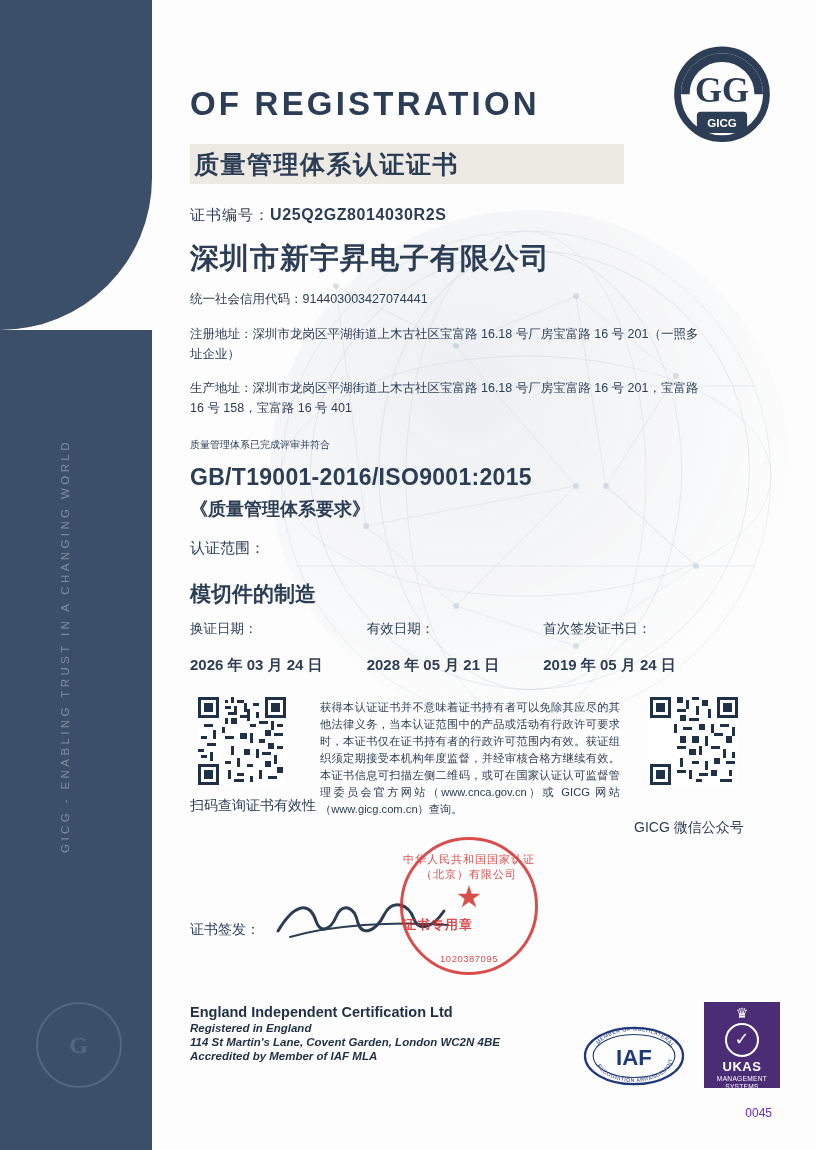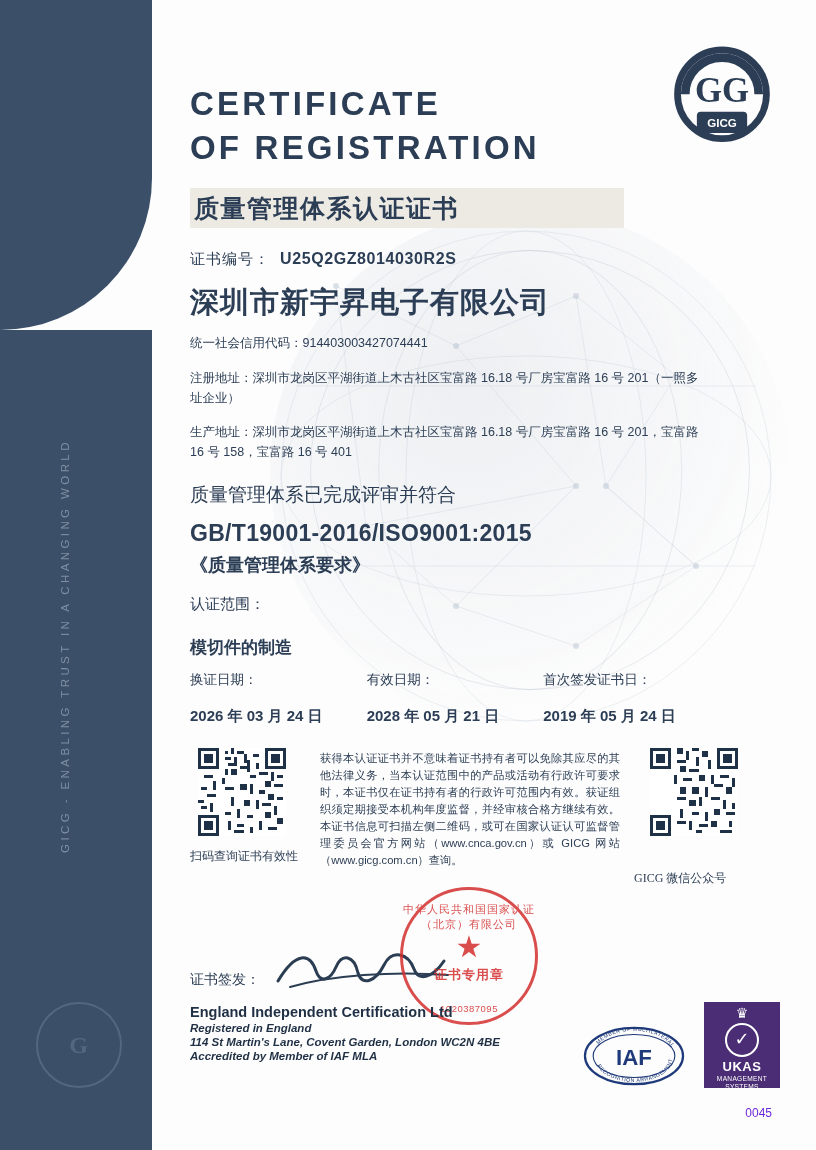--- a/index.html
+++ b/index.html
@@ -163,21 +163,20 @@
     font-weight: bold;
     color: #2c3e55;
     letter-spacing: 1.5px;
     text-align: right;
   }
 
   .cert-no-row {
     margin-top: 22px;
     display: flex;
     align-items: baseline;
-    gap: 10px;
   }
   .cert-no-label {
     font-size: 15px;
     color: #2c3e55;
     letter-spacing: 1px;
   }
   .cert-no-value {
     font-size: 16px;
     font-weight: bold;
     color: #2c3e55;
@@ -203,21 +202,21 @@
     margin-top: 16px;
     font-size: 12.5px;
     line-height: 20px;
     color: #2c3e55;
     width: 520px;
   }
   .addr-block .second { margin-top: 14px; }
 
   .conform {
     margin-top: 20px;
-    font-size: 19px;
+    font-size: 10px;
     color: #2c3e55;
   }
   .standard {
     margin-top: 12px;
     font-size: 23px;
     font-weight: bold;
     color: #2c3e55;
     letter-spacing: .3px;
   }
   .standard-cn {
@@ -226,21 +225,21 @@
     font-weight: bold;
     color: #2c3e55;
   }
   .scope-label {
     margin-top: 18px;
     font-size: 15px;
     color: #2c3e55;
   }
   .scope-value {
     margin-top: 22px;
-    font-size: 17px;
+    font-size: 21px;
     font-weight: bold;
     color: #2c3e55;
   }
 
   .dates {
     margin-top: 12px;
     display: flex;
     width: 530px;
   }
   .date-col { width: 33.33%; }
@@ -262,24 +261,23 @@
     align-items: flex-start;
   }
   .qr-left { width: 130px; }
   .qr-box {
     width: 88px;
     height: 88px;
     margin-left: 8px;
   }
   .qr-caption {
     margin-top: 8px;
-    font-size: 12px;
+    font-size: 14px;
     color: #2c3e55;
     white-space: nowrap;
-    font-family: Liberation Serif, serif;
   }
   .legal {
     width: 300px;
     font-size: 11.2px;
     line-height: 17px;
     color: #2c3e55;
     text-align: justify;
     padding-top: 2px;
   }
   .qr-right {
@@ -330,21 +328,20 @@
     top: 42px;
     transform: translateX(-50%);
     font-size: 30px;
     line-height: 30px;
   }
   .stamp .stamp-mid {
     position: absolute;
     left: 0;
     right: 0;
     top: 76px;
-    text-align: center;
     font-size: 13px;
     font-weight: bold;
     letter-spacing: 1px;
   }
   .stamp .stamp-arc {
     position: absolute;
     left: 0;
     right: 0;
     top: 12px;
     text-align: center;
@@ -478,21 +475,20 @@
     <circle cx="60" cy="52" r="46" fill="none" stroke="#2c3e55" stroke-width="7"></circle>
     <path d="M22 52 a38 38 0 0 1 38 -38 a38 38 0 0 1 38 38" fill="none" stroke="#2c3e55" stroke-width="9"></path>
     <text x="60" y="60" text-anchor="middle" font-family="Liberation Serif, serif" font-size="36" font-weight="bold" fill="#2c3e55">GG</text>
     <rect x="34" y="70" width="52" height="22" rx="4" fill="#2c3e55"></rect>
     <text x="60" y="86" text-anchor="middle" font-family="Liberation Sans, sans-serif" font-size="12" font-weight="bold" fill="#ffffff">GICG</text>
   </svg>
 
   <div class="content">
 
     <div class="title">
-      <span>CERTIFICATE</span>
       <span class="line2">OF REGISTRATION</span>
     </div>
 
     <div class="cn-title-wrap">
       <div class="cn-title">质量管理体系认证证书</div>
     </div>
 
     <div class="cert-no-row">
       <span class="cert-no-label">证书编号：</span>
       <span class="cert-no-value">U25Q2GZ8014030R2S</span>

